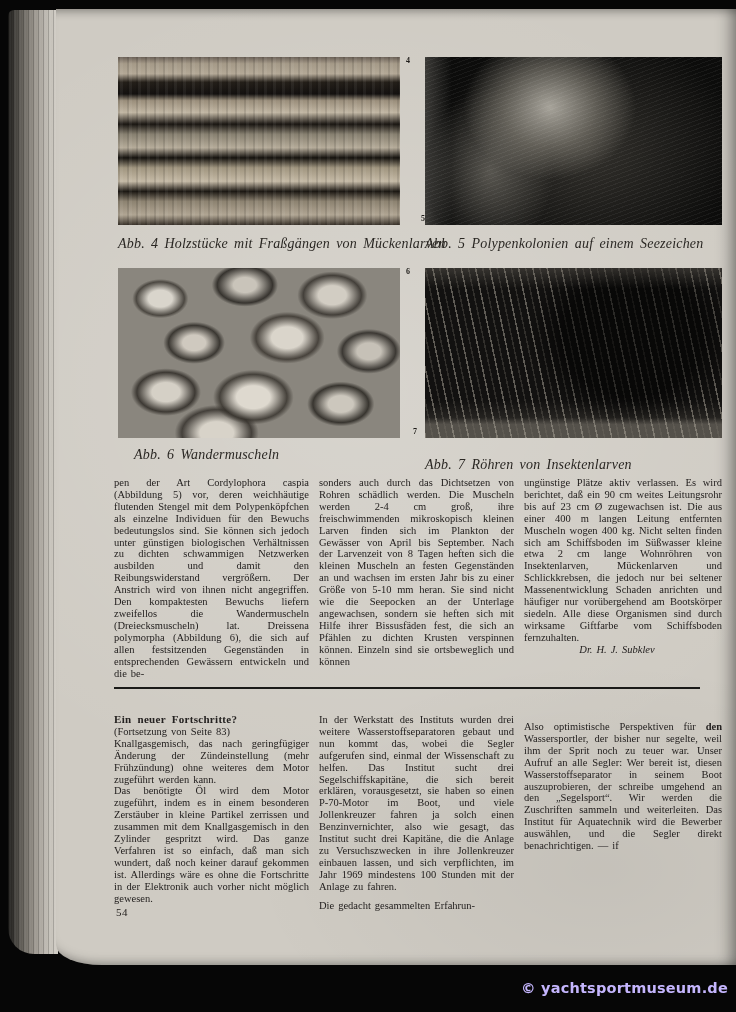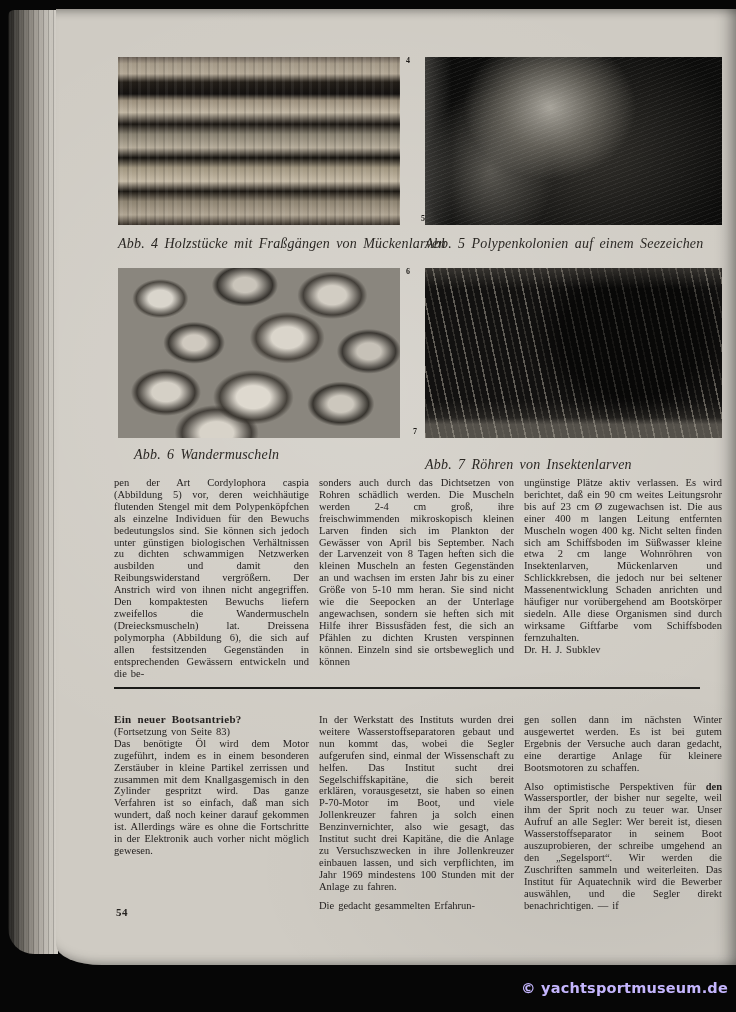--- a/index.html
+++ b/index.html
@@ -52,26 +52,26 @@
       linear-gradient(180deg, rgba(120,114,104,.35) 0%, rgba(0,0,0,0) 12%),
       radial-gradient(ellipse 140px 120px at 70% 40%, rgba(0,0,0,.55) 0 50%, rgba(0,0,0,0) 75%),
       repeating-linear-gradient(78deg, rgba(170,164,152,.5) 0 1.5px, rgba(20,18,16,0) 1.5px 7px, rgba(120,115,105,.3) 7px 8.5px, rgba(10,10,9,0) 8.5px 14px),
       linear-gradient(0deg, rgba(150,144,132,.5) 0 8%, rgba(80,76,69,.3) 12%, rgba(0,0,0,0) 22%);}
   .fig-num{position:absolute;font-size:8px;font-weight:bold;color:#1d1b18;}
   .caption{position:absolute;font-style:italic;font-size:14px;color:#2a2723;
            word-spacing:2.5px;letter-spacing:.2px;white-space:nowrap;}
   .col{position:absolute;font-size:10.5px;line-height:11.9px;text-align:justify;
        color:#242120;word-spacing:1.4px;}
   .col p{margin:0;}
-  .author{margin-top:7px;text-align:left;padding-right:12px;}
+  .author{margin-top:7px;text-align:center;padding-right:12px;font-style:italic;}
   .rule{position:absolute;left:114px;top:687px;width:586px;height:2px;background:#1a1a18;}
   .sec-head{font-weight:bold;font-size:11px;letter-spacing:.3px;margin:0 0 3px 0;word-spacing:3px;}
   .cont-note{margin:0 0 5px 0;}
   .gap-top{margin-top:7px !important;}
-  .page-num{position:absolute;left:116px;top:906px;font-size:11px;font-weight:700;letter-spacing:.5px;}
+  .page-num{position:absolute;left:116px;top:906px;font-size:11px;font-weight:400;letter-spacing:.5px;}
   .watermark{position:absolute;right:8px;top:980px;color:#c4b5fd;
              font-family:"DejaVu Sans","Liberation Sans",sans-serif;font-weight:bold;font-size:14.5px;letter-spacing:.2px;}
 </style>
 </head>
 <body>
 
 <div class="scan">
 
   <div class="book-edge"></div>
   <div class="paper"></div>
@@ -98,29 +98,29 @@
     <p>sonders auch durch das Dichtsetzen von Rohren schädlich werden. Die Muscheln werden 2-4 cm groß, ihre freischwimmenden mikroskopisch kleinen Larven finden sich im Plankton der Gewässer von April bis September. Nach der Larvenzeit von 8 Tagen heften sich die kleinen Muscheln an festen Gegenständen an und wachsen im ersten Jahr bis zu einer Größe von 5-10 mm heran. Sie sind nicht wie die Seepocken an der Unterlage angewachsen, sondern sie heften sich mit Hilfe ihrer Bissusfäden fest, die sich an Pfählen zu dichten Krusten verspinnen können. Einzeln sind sie ortsbeweglich und können</p>
   </div>
   <div class="col" style="left:524px;top:477px;width:198px;">
     <p>ungünstige Plätze aktiv verlassen. Es wird berichtet, daß ein 90 cm weites Leitungsrohr bis auf 23 cm Ø zugewachsen ist. Die aus einer 400 m langen Leitung entfernten Muscheln wogen 400 kg. Nicht selten finden sich am Schiffsboden im Süßwasser kleine etwa 2 cm lange Wohnröhren von Insektenlarven, Mückenlarven und Schlickkrebsen, die jedoch nur bei seltener Massenentwicklung Schaden anrichten und häufiger nur vorübergehend am Bootskörper siedeln. Alle diese Organismen sind durch wirksame Giftfarbe vom Schiffsboden fernzuhalten.</p>
     <p class="author">Dr. H. J. Subklev</p>
   </div>
 
   <div class="rule"></div>
 
   <div class="col" style="left:114px;top:714px;width:195px;">
-    <p class="sec-head">Ein neuer Bootsantrieb?</p>
+    <p class="sec-head">Ein neuer Fortschritte?</p>
     <p class="cont-note">(Fortsetzung von Seite 83)</p>
+    <p>Knallgasgemisch, das nach geringfügiger Änderung der Zündeinstellung (mehr Frühzündung) ohne weiteres dem Motor zugeführt werden kann.</p>
     <p>Das benötigte Öl wird dem Motor zugeführt, indem es in einem besonderen Zerstäuber in kleine Partikel zerrissen und zusammen mit dem Knallgasgemisch in den Zylinder gespritzt wird. Das ganze Verfahren ist so einfach, daß man sich wundert, daß noch keiner darauf gekommen ist. Allerdings wäre es ohne die Fortschritte in der Elektronik auch vorher nicht möglich gewesen.</p>
   </div>
   <div class="col" style="left:319px;top:714px;width:195px;">
     <p>In der Werkstatt des Instituts wurden drei weitere Wasserstoffseparatoren gebaut und nun kommt das, wobei die Segler aufgerufen sind, einmal der Wissenschaft zu helfen. Das Institut sucht drei Segelschiffskapitäne, die sich bereit erklären, vorausgesetzt, sie haben so einen P-70-Motor im Boot, und viele Jollenkreuzer fahren ja solch einen Benzinvernichter, also wie gesagt, das Institut sucht drei Kapitäne, die die Anlage zu Versuchszwecken in ihre Jollenkreuzer einbauen lassen, und sich verpflichten, im Jahr 1969 mindestens 100 Stunden mit der Anlage zu fahren.</p>
     <p class="gap-top">Die gedacht gesammelten Erfahrun-</p>
   </div>
   <div class="col" style="left:524px;top:714px;width:198px;">
-    <p>gen sollen dann im nächsten Winter ausgewertet werden. Es ist bei gutem Ergebnis der Versuche auch daran gedacht, eine derartige Anlage für kleinere Bootsmotoren zu schaffen.</p>
     <p class="gap-top"><span>Also optimistische Perspektiven für </span><b>den</b><span> Wassersportler, der bisher nur segelte, weil ihm der Sprit noch zu teuer war. Unser Aufruf an alle Segler: Wer bereit ist, diesen Wasserstoffseparator in seinem Boot auszuprobieren, der schreibe umgehend an den „Segelsport“. Wir werden die Zuschriften sammeln und weiterleiten. Das Institut für Aquatechnik wird die Bewerber auswählen, und die Segler direkt benachrichtigen.  — if</span></p>
   </div>
 
   <div class="page-num">54</div>
   <div class="watermark">© yachtsportmuseum.de</div>
 
 </div>
 
 </body></html>

